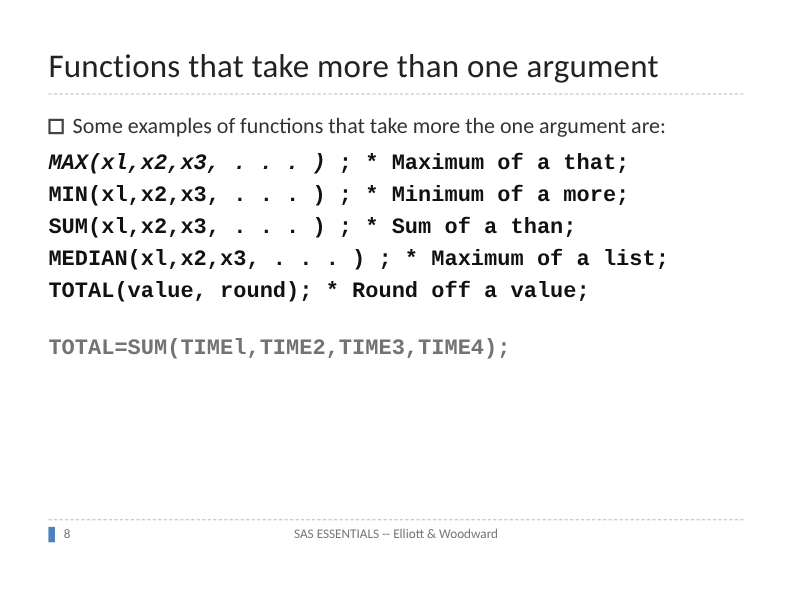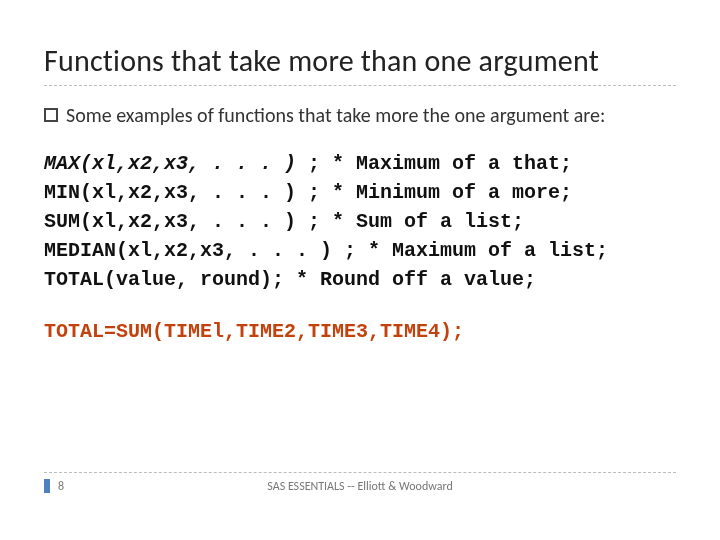--- a/index.html
+++ b/index.html
@@ -35,21 +35,21 @@
     border-top: 1px dashed #bbb;
     margin: 6px 0 16px 0;
   }
 
   .bullet-row {
     display: flex;
     align-items: flex-start;
     font-size: 20px;
     line-height: 1.35;
     color: #333;
-    margin-bottom: 20px;
+    margin-bottom: 6px;
   }
   .bullet-row .bullet-sq {
     flex: 0 0 auto;
     width: 14px;
     height: 14px;
     border: 2px solid #444;
     background: #fff;
     margin: 6px 8px 0 0;
   }
   .bullet-row .bullet-text {
@@ -65,21 +65,21 @@
     white-space: pre;
     margin: 4px 0 24px 0;
   }
   .code-block .italic { font-style: italic; }
 
   .code-block2 {
     font-family: "Courier New", Courier, monospace;
     font-weight: bold;
     font-size: 20px;
     line-height: 1.4;
-    color: #c2410c;
+    color: #737373;
     white-space: pre;
     margin: 6px 0 0 0;
   }
 
   .footer {
     position: absolute;
     left: 44px;
     right: 44px;
     bottom: 30px;
   }
@@ -117,21 +117,21 @@
   <h1 class="title">Functions that take more than one argument</h1>
   <hr class="dashed-rule-top">
 
   <div class="bullet-row">
     <span class="bullet-sq"></span>
     <span class="bullet-text">Some examples of functions that take more the one argument are:</span>
   </div>
 
   <div class="code-block"><span class="italic">MAX(xl,x2,x3, . . . )</span><span> ; * Maximum of a that;</span>
 <span>MIN(xl,x2,x3, . . . ) ; * Minimum of a more;</span>
-<span>SUM(xl,x2,x3, . . . ) ; * Sum of a list;</span>
+<span>SUM(xl,x2,x3, . . . ) ; * Sum of a than;</span>
 <span>MEDIAN(xl,x2,x3, . . . ) ; * Maximum of a list;</span>
 <span>TOTAL(value, round); * Round off a value;</span></div>
 
 
   <div class="code-block2">TOTAL=SUM(TIMEl,TIME2,TIME3,TIME4);</div>
 
   <div class="footer">
     <hr class="dashed-rule-bottom">
     <div class="footer-row">
       <span class="page-accent"></span>

